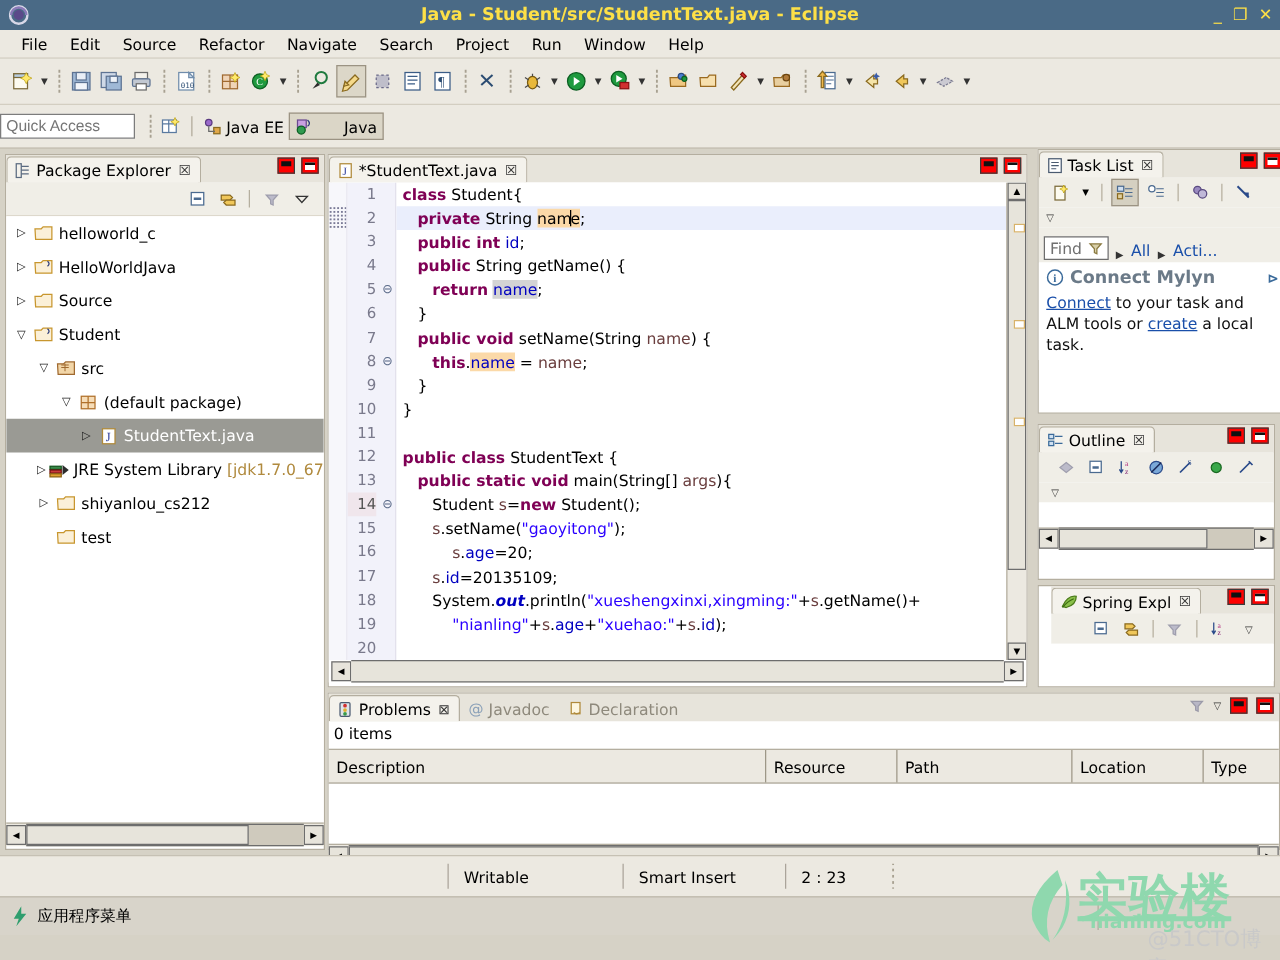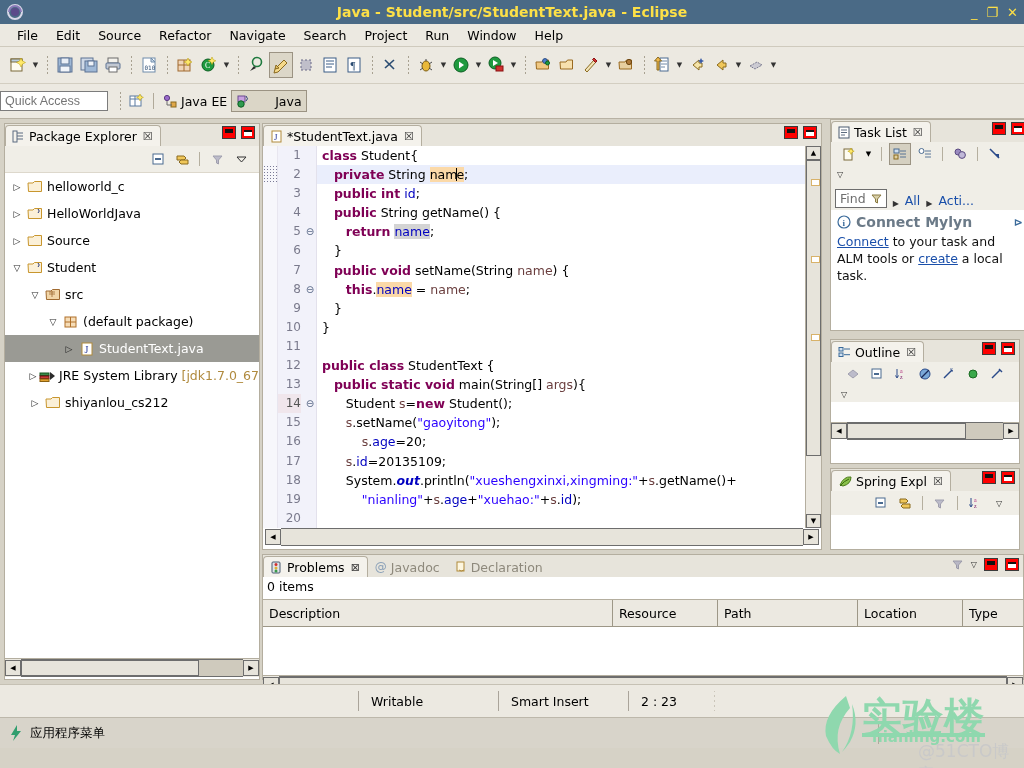--- a/index.html
+++ b/index.html
@@ -112,21 +112,21 @@
   #problems{left:262px;top:435px;width:762px;height:126px;}
   .pb-items{height:20px;font-size:12.5px;padding:2px 0 0 4px;background:#fff;}
   .pb-head{display:flex;height:26px;background:#ece9e1;border-top:1px solid #b4ae9f;border-bottom:1px solid #9d9787;}
   .pb-col{border-right:1px solid #9d9787;display:flex;align-items:center;padding-left:6px;font-size:12.5px;box-sizing:border-box;}
   .pb-blank{background:#fff;height:48px;}
   .pb-hscroll{height:18px;background:#ece9e1;display:flex;align-items:center;border-top:1px solid #b4ae9f;}
 
   
   #tasklist{left:830px;top:0;width:200px;height:212px;}
   #outline{left:830px;top:220px;width:190px;height:125px;}
-  #spring{left:830px;top:349px;width:190px;height:82px;}
+  #spring{left:830px;top:349px;width:190px;height:82px;padding-left:10px;}
   .tl-find{display:flex;align-items:flex-end;height:24px;padding:2px 4px;background:#f0eee7;gap:6px;}
   .findbox{display:flex;align-items:center;border:1px solid #6d6d6d;background:#fff;height:19px;box-sizing:border-box;}
   .findbox .ph{color:#6f6f6f;font-size:12.5px;padding:0 4px;}
   .lnk{color:#1a4faa;font-size:12.5px;}
   .tri{font-size:8px;color:#333;}
   .mylyn{background:#fff;padding:4px 6px;font-size:12.5px;}
   .mylyn-title{display:flex;align-items:center;gap:5px;font-size:14px;font-weight:bold;color:#6b7a88;}
   .mylyn-body{margin-top:3px;line-height:17px;color:#111;}
   .mylyn-body a{color:#1a4faa;text-decoration:underline;}
 
@@ -515,20 +515,29 @@
           <span class="tlabel"><span>JRE System Library </span><span class="dim">[jdk1.7.0_67</span></span>
         </div>
         <div class="trow" style="padding-left:22px;">
           <span class="tw">▷</span>
           <span class="ticon">
               <svg width="16" height="14">
                 <path d="M1 3 h5 l1.5 -1.5 h7 v10 h-13z" fill="#fbf0d8" stroke="#c8962e"></path>
               </svg>
             </span>
           <span class="tlabel">shiyanlou_cs212</span>
+        </div>
+        <div class="trow" style="padding-left:22px;">
+          <span class="tw"></span>
+          <span class="ticon">
+              <svg width="16" height="14">
+                <path d="M1 3 h5 l1.5 -1.5 h7 v10 h-13z" fill="#fbf0d8" stroke="#c8962e"></path>
+              </svg>
+            </span>
+          <span class="tlabel">test</span>
         </div>
       </div>
       <div class="hscroll">
         <div class="hs-btn">◀</div>
         <div class="hs-track">
             <div class="hs-thumb" style="width:80%;"></div>
           </div>
         <div class="hs-btn">▶</div>
       </div>
     </div>

